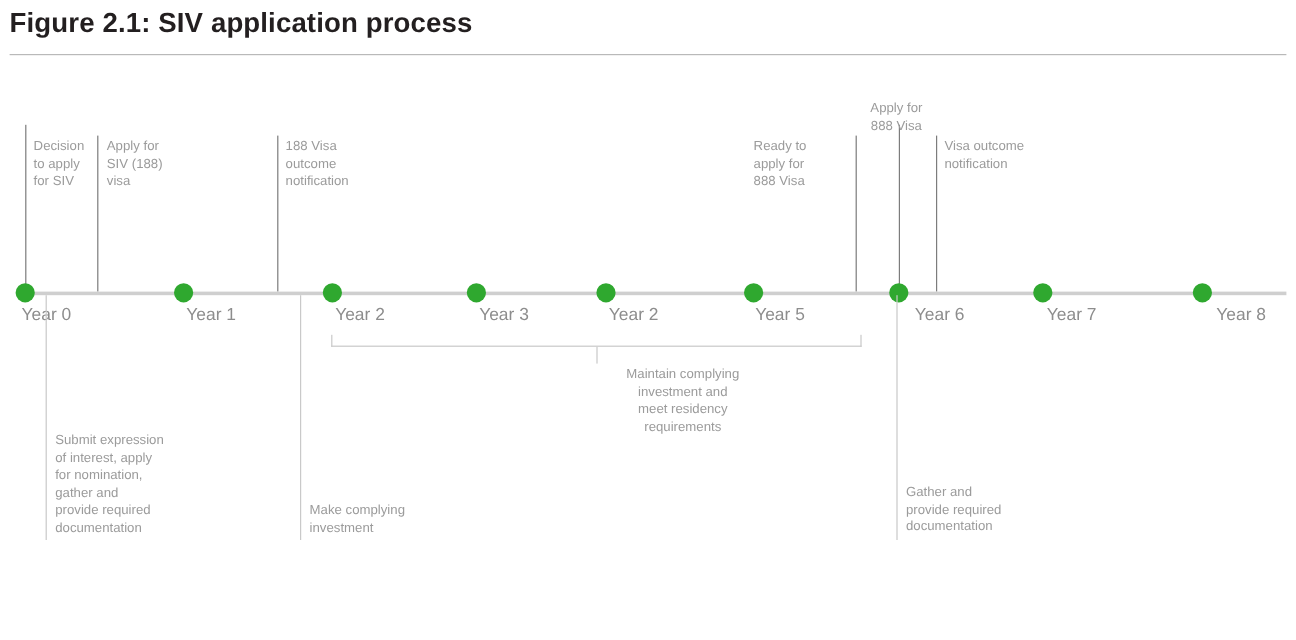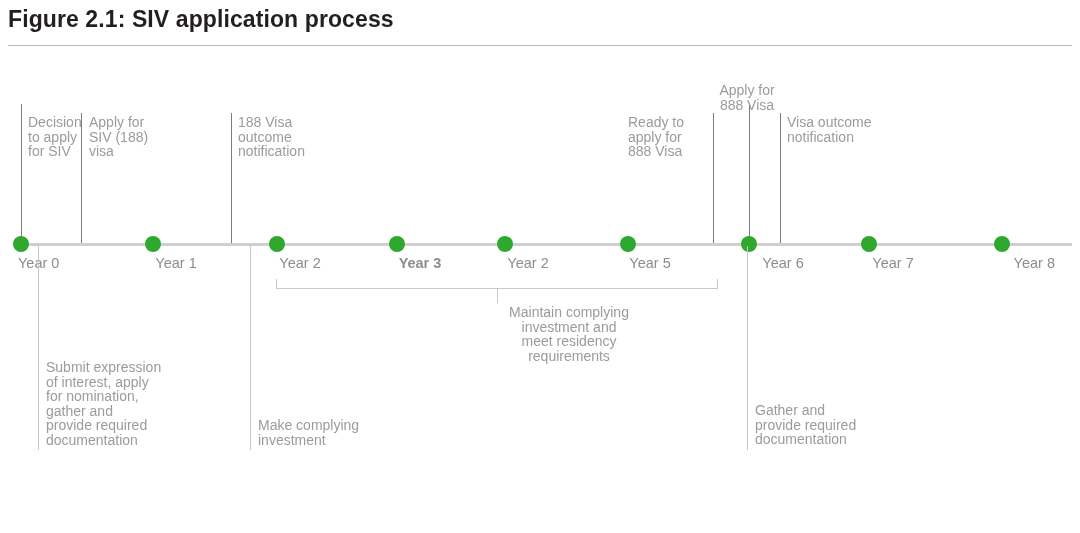--- a/index.html
+++ b/index.html
@@ -42,21 +42,21 @@
   .vline-up {
     position: absolute; width: 1px; background: #7c7c7c;
   }
   
   .vline-down {
     position: absolute; width: 1px; background: #c9c9c9;
   }
 
   
   .callout {
-    position: absolute; font-size: 14px; line-height: 14.6px;
+    position: absolute; font-size: 11px; line-height: 14.6px;
     color: #9b9b9b; white-space: pre-line;
   }
   .callout.c-center { transform: translateX(-50%); text-align: center; }
   .callout.c-right  { text-align: left; }
 
   
   .bracket {
     position: absolute; left: 276px; top: 279px; width: 442px; height: 10px;
     border-left: 1px solid #c9c9c9;
     border-right: 1px solid #c9c9c9;
@@ -113,21 +113,21 @@
   <div class="dot" style="left:397px;"></div>
   <div class="dot" style="left:505px;"></div>
   <div class="dot" style="left:628px;"></div>
   <div class="dot" style="left:749px;"></div>
   <div class="dot" style="left:869px;"></div>
   <div class="dot" style="left:1002px;"></div>
 
   <div class="year-label first" style="left:18px;">Year 0</div>
   <div class="year-label" style="left:176px;">Year 1</div>
   <div class="year-label" style="left:300px;">Year 2</div>
-  <div class="year-label" style="left:420px;font-weight:bold;">Year 3</div>
+  <div class="year-label" style="left:420px;">Year 3</div>
   <div class="year-label" style="left:528px;">Year 2</div>
   <div class="year-label" style="left:650px;">Year 5</div>
   <div class="year-label" style="left:783px;">Year 6</div>
   <div class="year-label" style="left:893px;">Year 7</div>
   <div class="year-label last" style="left:1055px;">Year 8</div>
 
   <div class="vline-down" style="left:38px; top:246px; height:204px;"></div>
   <div class="vline-down" style="left:250px; top:246px; height:204px;"></div>
   <div class="vline-down" style="left:747px; top:246px; height:204px;"></div>
 

